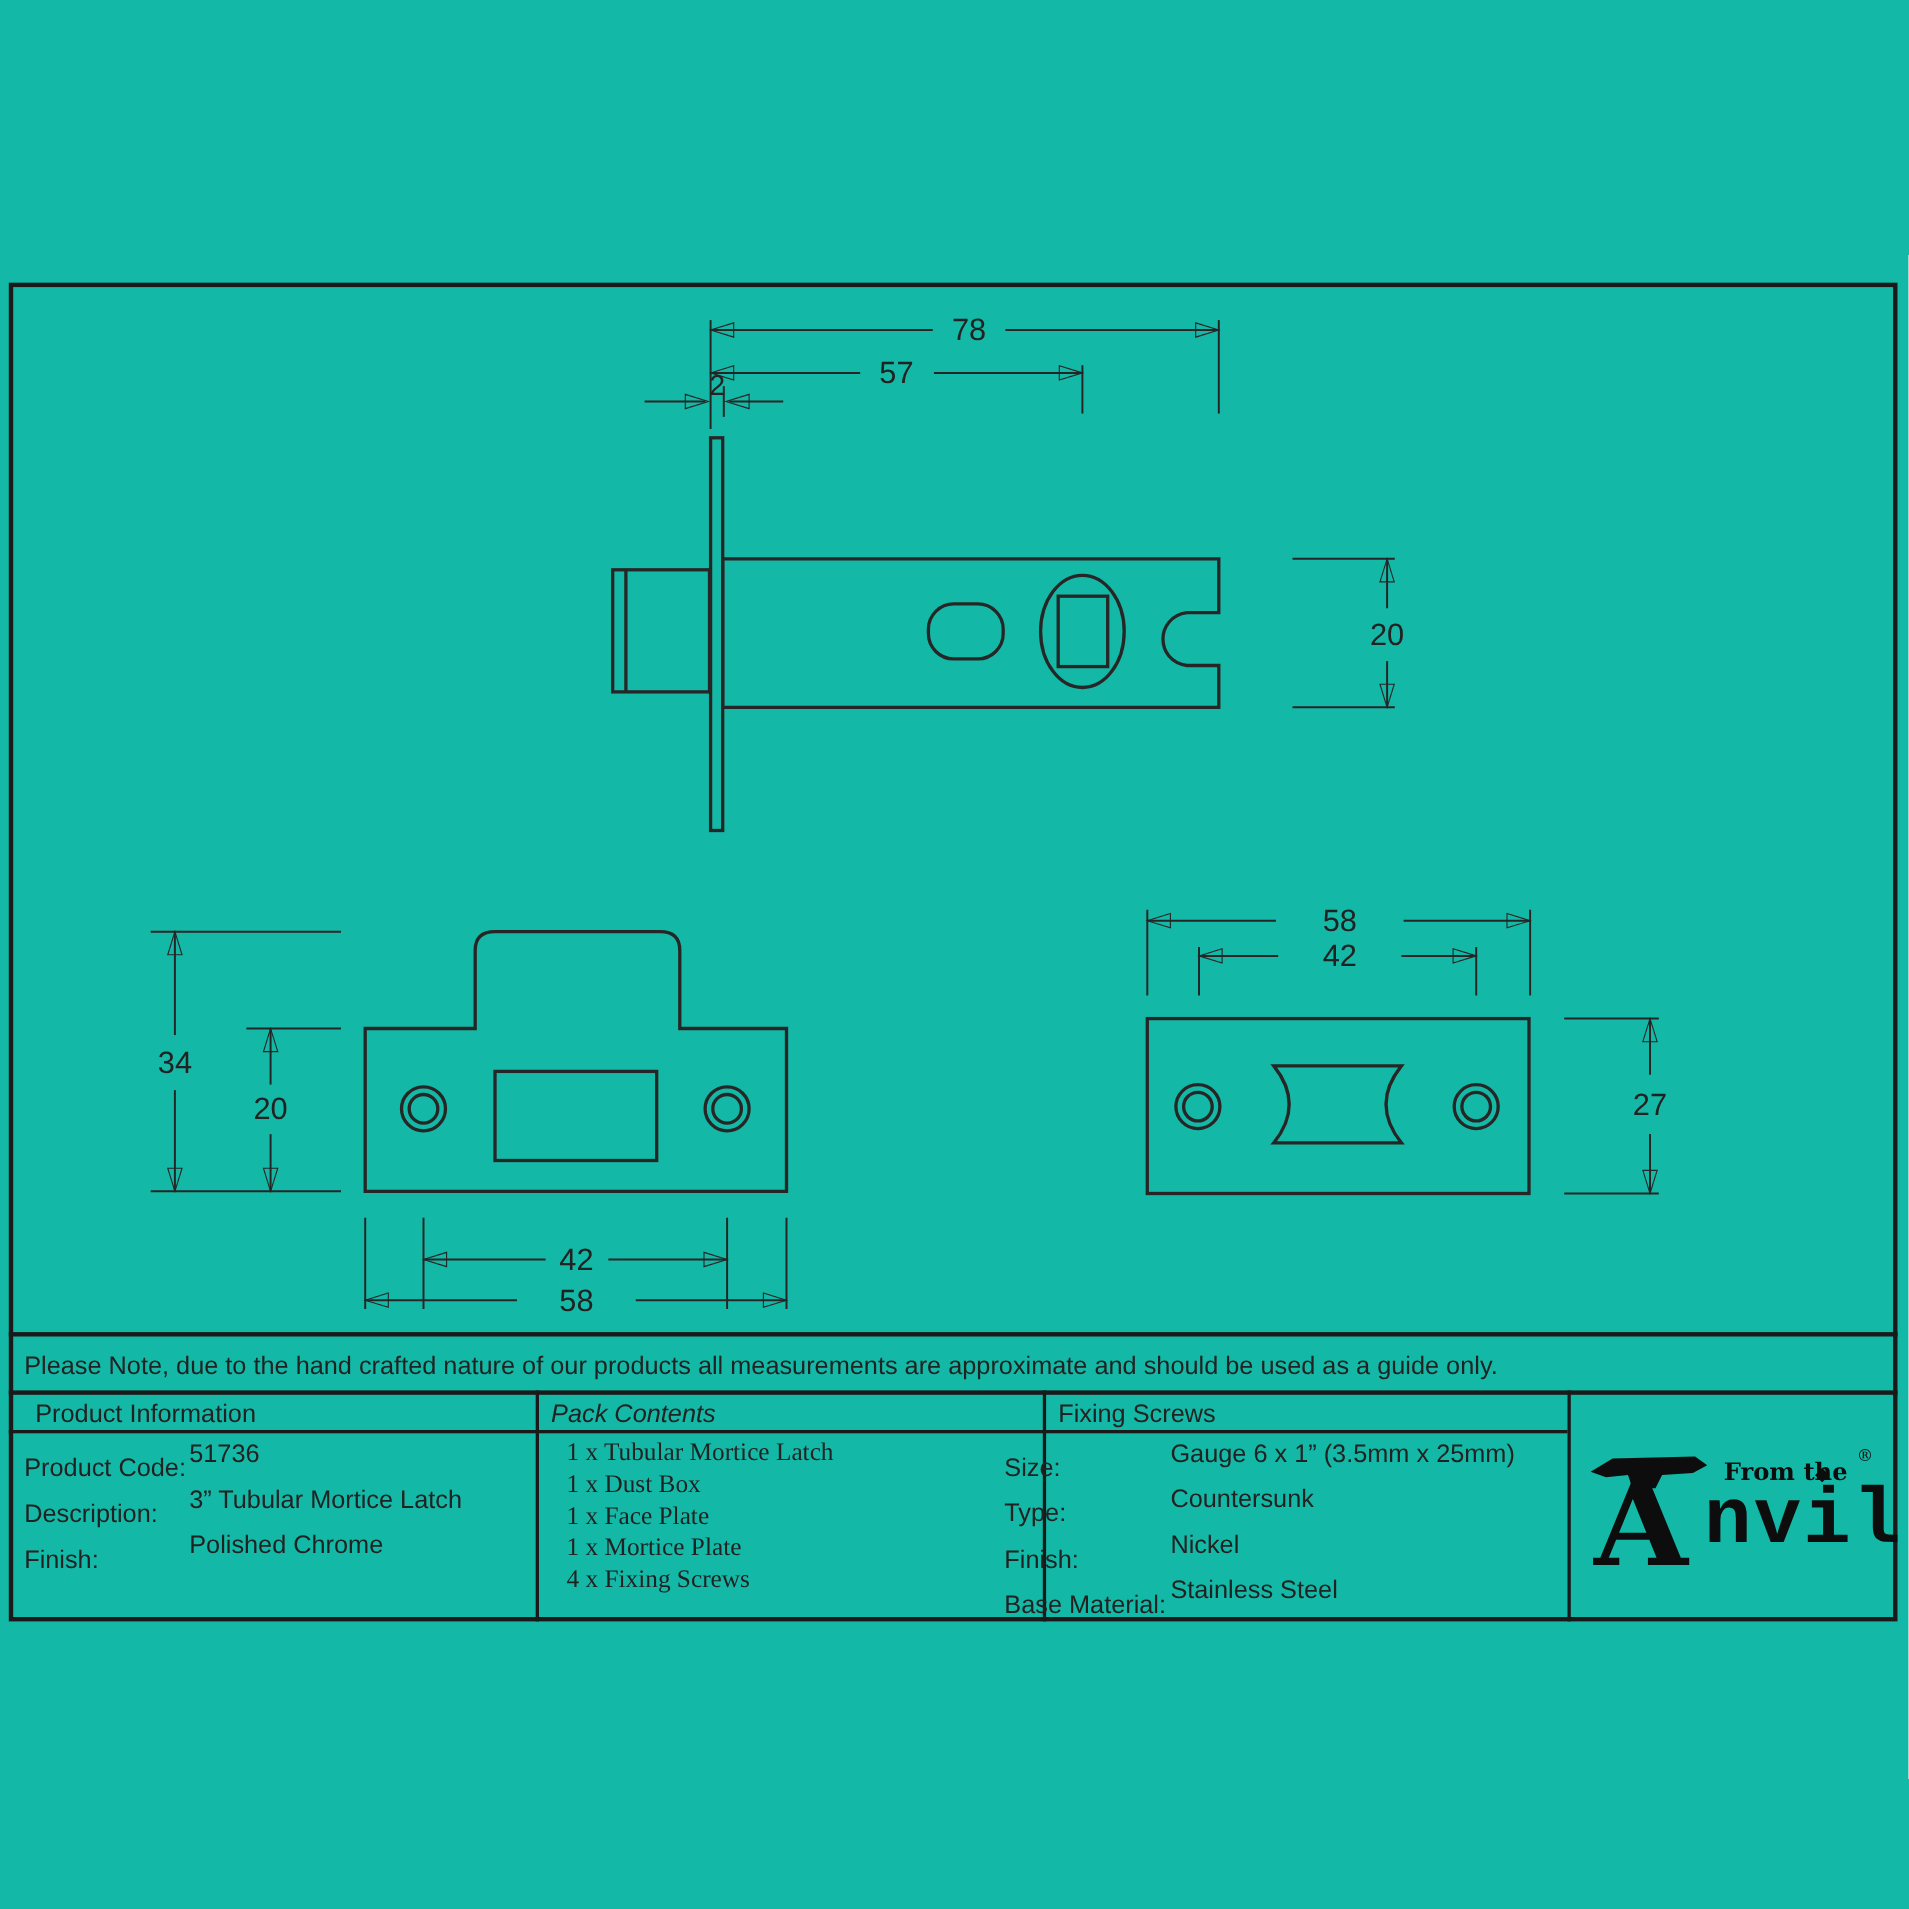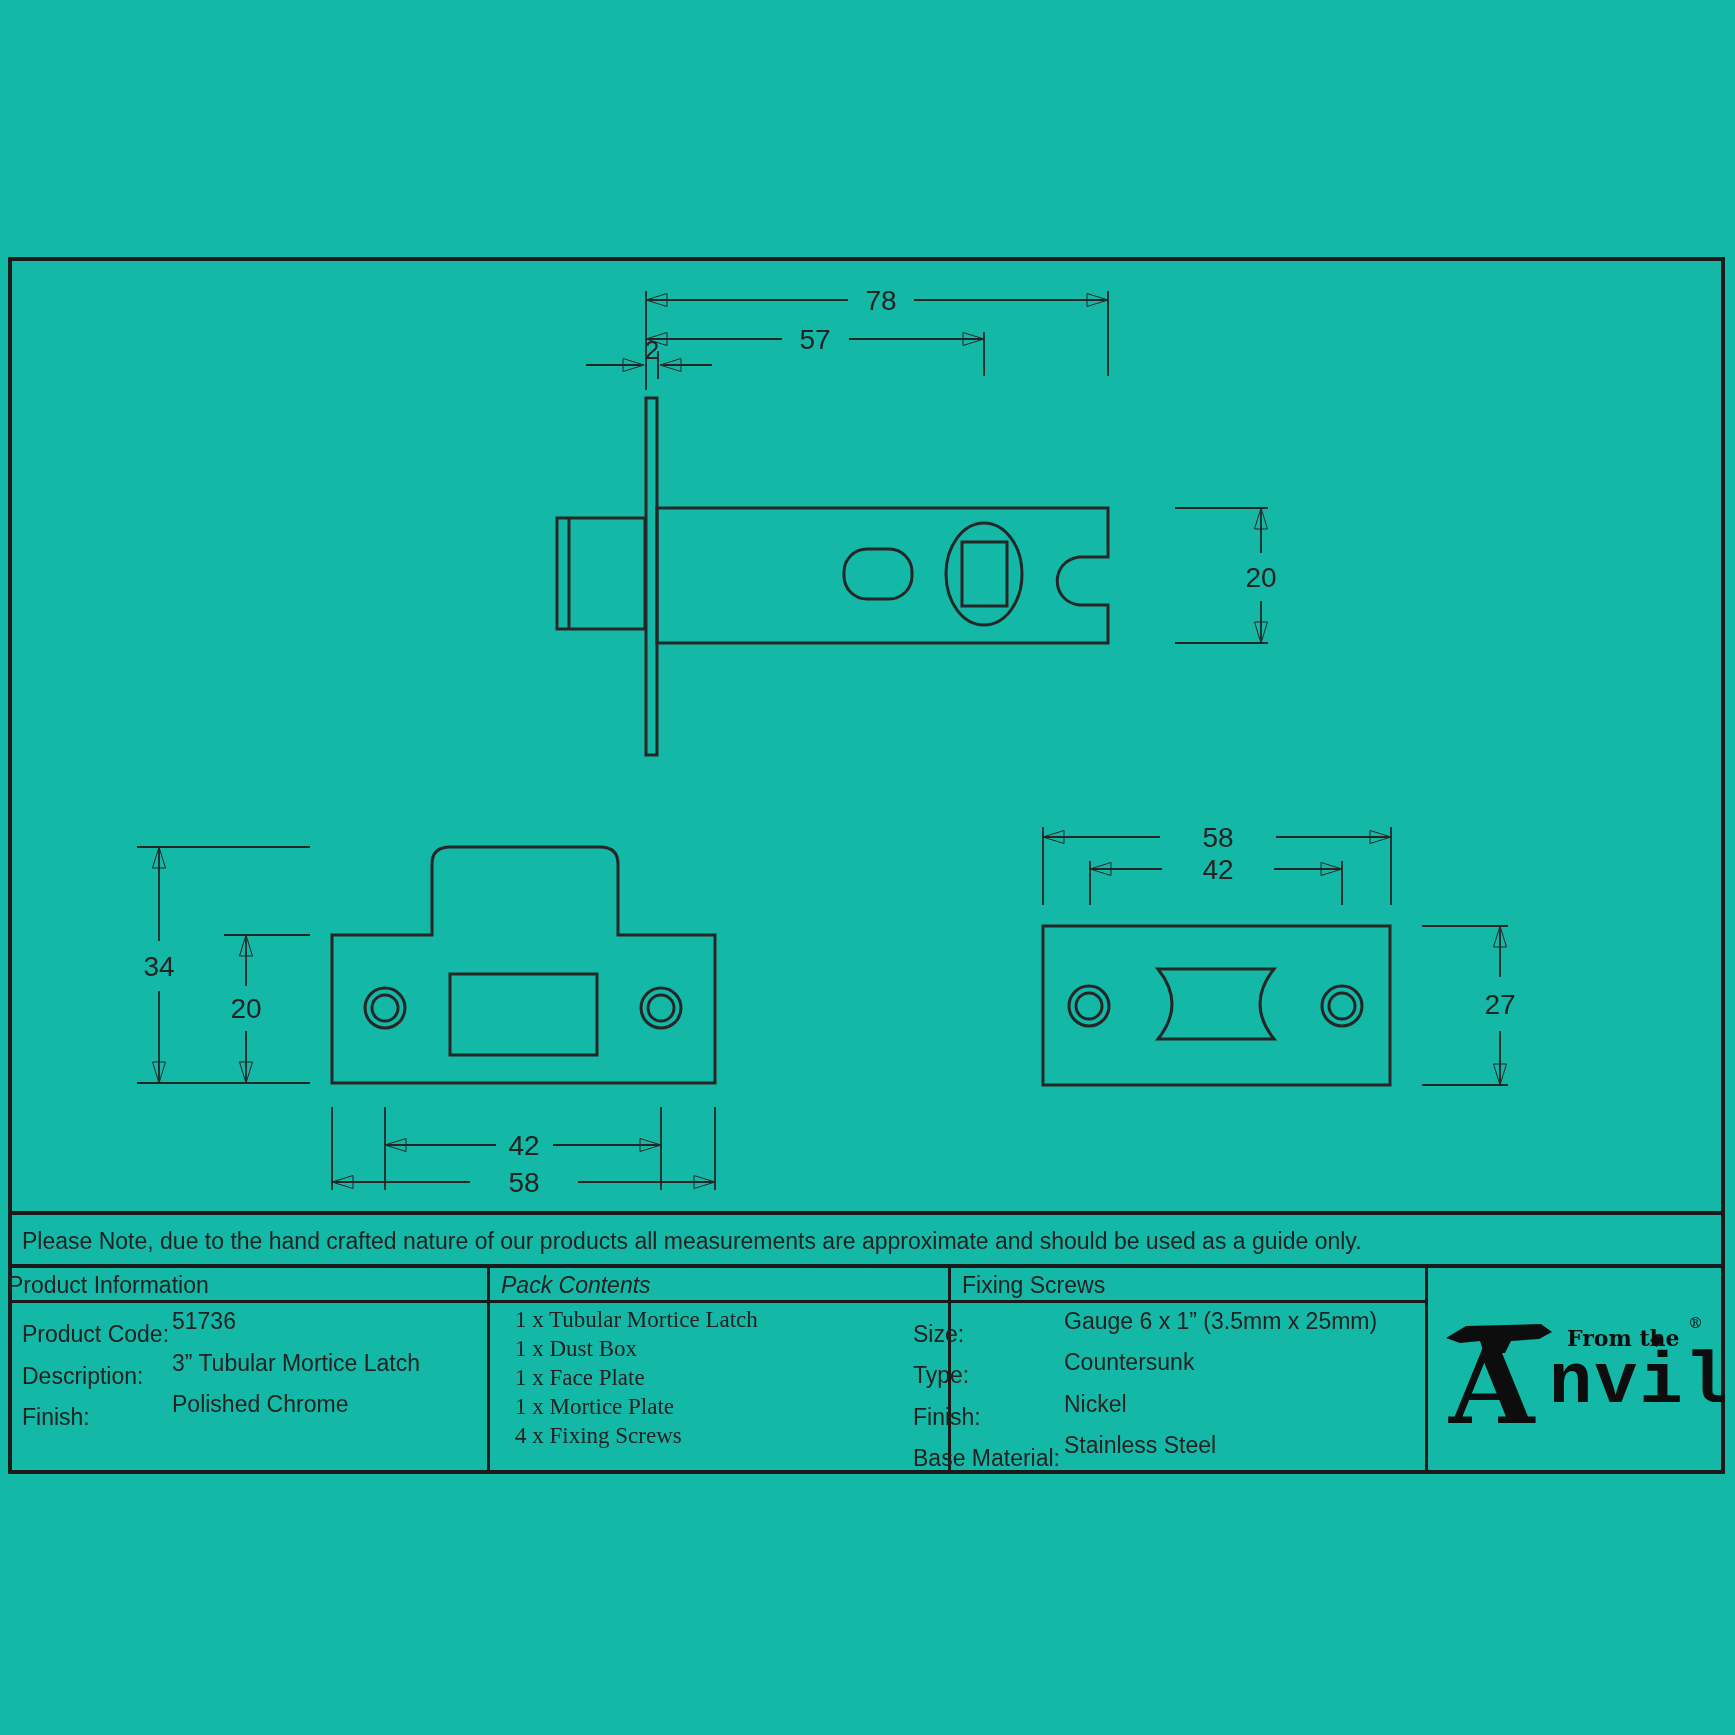--- a/index.html
+++ b/index.html
@@ -190,21 +190,21 @@
 
   <div class="hline" style="left:8px;top:1211px;width:1717px;height:4px;"></div>
   <div class="hline" style="left:8px;top:1264px;width:1717px;height:4px;"></div>
   <div class="hline" style="left:8px;top:1300px;width:1417px;height:3px;"></div>
   <div class="vline" style="left:487px;top:1264px;width:3px;height:210px;"></div>
   <div class="vline" style="left:948px;top:1264px;width:3px;height:210px;"></div>
   <div class="vline" style="left:1425px;top:1264px;width:3px;height:210px;"></div>
 
   <div class="note-text">Please Note, due to the hand crafted nature of our products all measurements are approximate and should be used as a guide only.</div>
 
-  <div class="th" style="left:8px;">Product Information</div>
+  <div class="th" style="left:32px;">Product Information</div>
   <div class="th" style="left:501px;font-style:italic;">Pack Contents</div>
   <div class="th" style="left:962px;">Fixing Screws</div>
 
   <div class="col pi-col">
     <div class="row">
       <span class="lab">Product Code:</span>
       <span class="val">51736</span>
     </div>
     <div class="row">
       <span class="lab">Description:</span>

